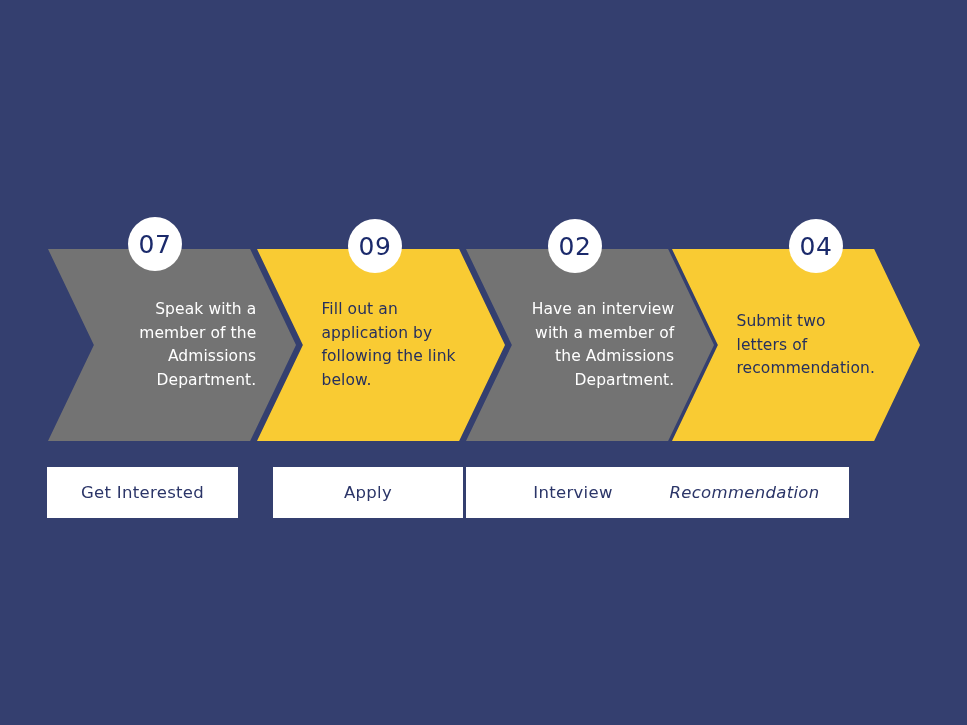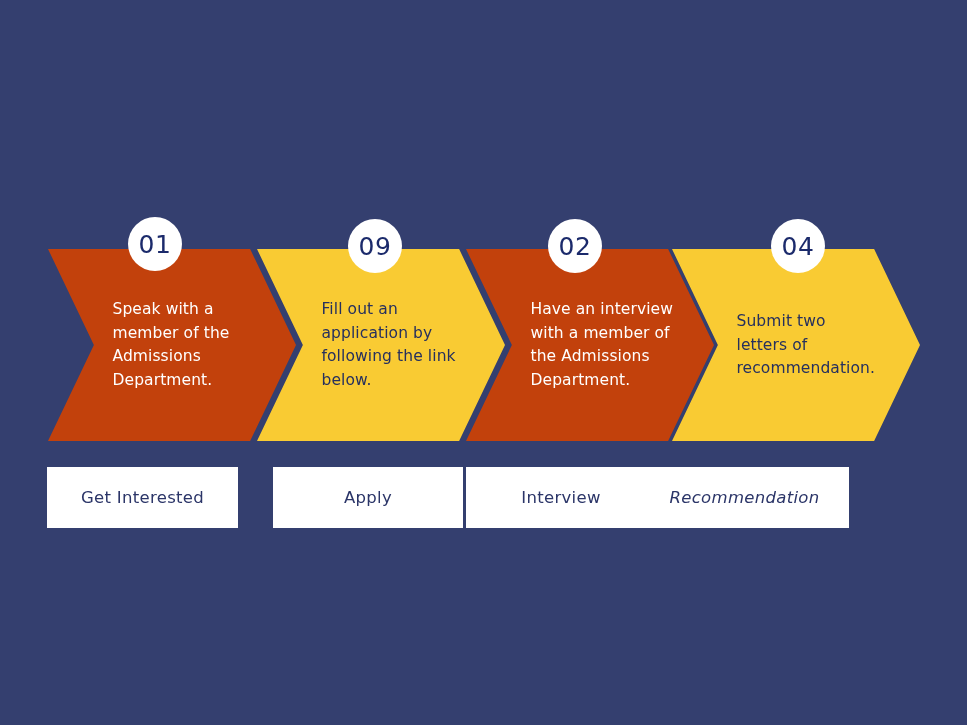--- a/index.html
+++ b/index.html
@@ -29,21 +29,21 @@
     height: 192px;
   }
 
   .chevron {
     position: absolute;
     top: 0;
     height: 192px;
     width: 248px;
     clip-path: polygon(0 0, 81.5% 0, 100% 50%, 81.5% 100%, 0 100%, 18.5% 50%);
   }
-  .chevron.dark  { background: #c2410c; }
+  .chevron.dark  { background: #737373; text-align: right; }
   .chevron.gold  { background: #f9cb33; }
 
   .chevron-1 { left: 48px;  }
   .chevron-2 { left: 257px; }
   .chevron-3 { left: 466px; }
   .chevron-4 { left: 672px; }
 
   .chevron-text {
     position: absolute;
     left: 26%;
@@ -67,45 +67,45 @@
     display: flex;
     align-items: center;
     justify-content: center;
     color: #1b2a6b;
     font-size: 25px;
     letter-spacing: 0.6px;
   }
   .badge-1 { left: 128px; top: 217px; }
   .badge-2 { left: 348px; top: 219px; }
   .badge-3 { left: 548px; top: 219px; }
-  .badge-4 { left: 771px; top: 219px; }
+  .badge-4 { left: 789px; top: 219px; }
 
   
   .label-row {
     position: absolute;
     left: 0;
     top: 467px;
     width: 967px;
     height: 51px;
   }
   .label-box {
     position: absolute;
     top: 0;
-    height: 61px;
+    height: 51px;
     background: #ffffff;
     display: flex;
     align-items: center;
     justify-content: center;
     color: #2b3568;
     font-size: 16.5px;
     letter-spacing: 0.3px;
   }
   .label-1 { left: 47px;  width: 191px; }
   .label-2 { left: 257px; width: 190px; margin-left: 16px; }
-  .label-3 { left: 466px; width: 190px; }
+  .label-3 { left: 466px; width: 190px; padding-left: 12px; }
   .label-4 { left: 640px; width: 209px; font-style: italic; }
 </style>
 </head>
 <body>
 
 <div id="canvas">
 
   <div class="chevron-band">
 
     <div class="chevron dark chevron-1">
@@ -119,21 +119,21 @@
     <div class="chevron gold chevron-2">
       <div class="chevron-text">Fill out an application by following the link below.</div>
     </div>
 
     <div class="chevron gold chevron-4">
       <div class="chevron-text">Submit two letters of recommendation.</div>
     </div>
 
   </div>
 
-  <div class="num-badge badge-1">01</div>
+  <div class="num-badge badge-1">07</div>
   <div class="num-badge badge-2">09</div>
   <div class="num-badge badge-3">02</div>
   <div class="num-badge badge-4">04</div>
 
   <div class="label-row">
     <div class="label-box label-1">Get Interested</div>
     <div class="label-box label-2">Apply</div>
     <div class="label-box label-3">Interview</div>
     <div class="label-box label-4">Recommendation</div>
   </div>

